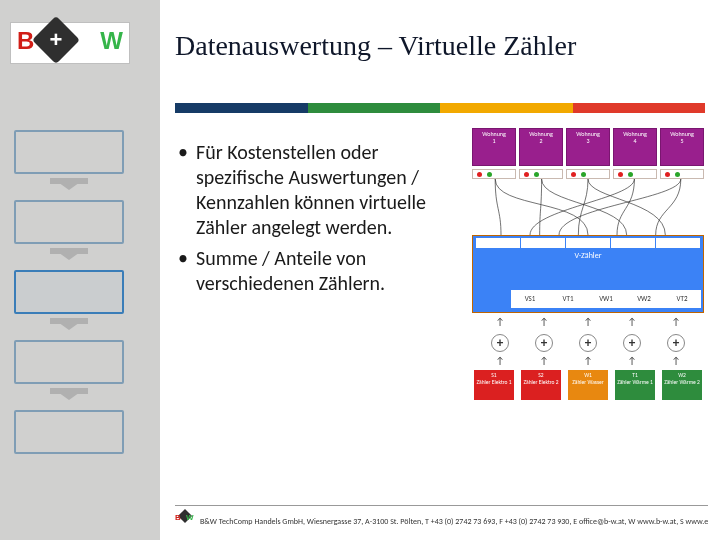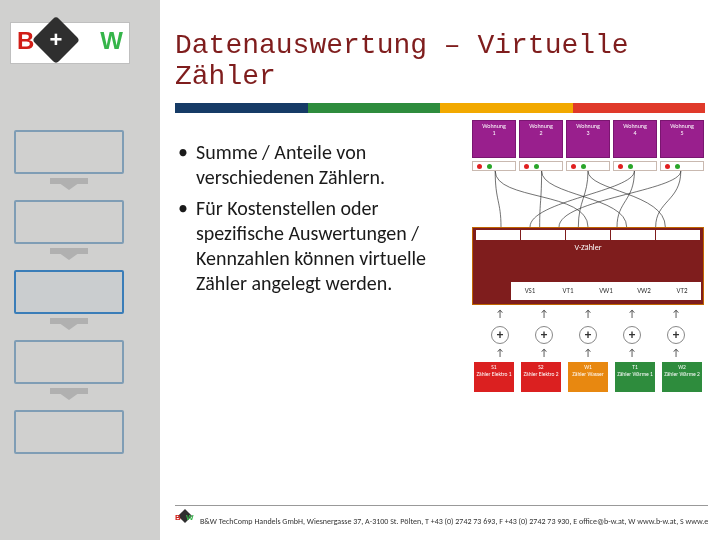--- a/index.html
+++ b/index.html
@@ -12,40 +12,40 @@
   .logo-plus { position:absolute; left:28px; top:0px; width:34px; height:34px; background:#2f2f2f; color:#fff; font:700 22px/34px Arial; text-align:center; transform:rotate(45deg); border-radius:4px;}
   .logo-plus span{display:block;transform:rotate(-45deg);}
   .logo-w { position:absolute; right:6px; top:6px; font:700 24px/1 Arial; color:#35b54a; }
   .logo-sub { margin-top:4px; color:#2f2f2f; font-size:11px; letter-spacing:0.2px; }
   .nav-boxes { position:absolute; left:14px; top:130px; width:110px; }
   .nav-box { width:110px; height:44px; border:2px solid #7f9db5; border-radius:2px; background:transparent; margin-bottom:6px; }
   .nav-box.sel { border-color:#3a7db8; background:rgba(90,150,210,0.05); }
   .nav-arrow { width:0;height:0; margin:0 auto 6px auto; border-left:14px solid transparent; border-right:14px solid transparent; border-top:10px solid #b0b0b0; }
   .nav-arrow-wrap { width:110px; height:14px; position:relative; margin-bottom:6px;}
   .nav-arrow-stem{ position:absolute; left:36px; top:-2px; width:38px; height:6px; background:#b0b0b0;}
-  .title { position:absolute; left:175px; top:30px; width:525px; font-size:28px; color:#7f1d1d; font-family:Liberation Mono, monospace; }
+  .title { position:absolute; left:175px; top:30px; width:525px; font-size:28px; color:#0f172a; font-family:Liberation Serif, serif; }
   .color-bar { position:absolute; left:175px; top:103px; width:530px; height:10px; display:flex; }
   .color-bar div{height:10px;}
   .cb1{width:25%;background:#163b66;}
   .cb2{width:25%;background:#2e8c3d;}
   .cb3{width:25%;background:#f2a900;}
   .cb4{width:25%;background:#e03a2a;}
   .body-text { position:absolute; left:178px; top:140px; width:285px; font-size:20px; color:#1a1a1a; line-height:1.25; font-family:Calibri,Arial,sans-serif;}
   .body-text ul{list-style:none;}
   .body-text li{position:relative; padding-left:18px; margin-bottom:6px;}
   .body-text li:before{content:"•"; position:absolute; left:0; top:0; color:#1a1a1a;}
-  .diagram { position:absolute; right:12px; top:120px; width:240px; }
+  .diagram { position:absolute; right:12px; top:128px; width:240px; }
   .d-row{display:flex;gap:3px;justify-content:center;}
   .d-wohn{width:44px;height:38px;background:#991f8d;border:1px solid #7a1670; color:#fff; font-size:6px; text-align:center; padding-top:2px; line-height:1.1;}
   .d-io{width:44px;height:10px;background:#fff;border:1px solid #c9b9b0;margin-top:3px;position:relative;}
   .d-io:before{content:"";position:absolute;left:4px;top:2px;width:5px;height:5px;border-radius:50%;background:#e02020;}
   .d-io:after{content:"";position:absolute;left:14px;top:2px;width:5px;height:5px;border-radius:50%;background:#2aa52a;}
   .d-wires{height:56px;position:relative;margin:0 4px;}
   .d-wires svg{width:100%;height:100%;}
-  .d-mid{background:#7f1d1d;height:78px;margin:0 4px;position:relative;border:1px solid #c06500;}
+  .d-mid{background:#3b82f6;height:78px;margin:0 4px;position:relative;border:1px solid #c06500;}
   .d-mid-top{display:flex;justify-content:space-around;padding:2px 2px 0 2px;}
   .d-mid-box{width:44px;height:10px;background:#fff;font-size:5px;text-align:center;color:#555;line-height:10px;}
   .d-mid-label{text-align:center;color:#fff;font-size:8px;margin-top:2px;}
   .d-mid-bot{display:flex;justify-content:flex-end;padding:2px;position:absolute;bottom:2px;left:0;right:0;}
   .d-vz{width:38px;height:18px;background:#fff;font-size:7px;text-align:center;line-height:18px;color:#333;}
   .d-plus-row{display:flex;justify-content:space-around;margin:6px 10px 0 10px;}
   .d-plus{width:18px;height:18px;border:1px solid #888;border-radius:50%;font:700 12px/16px Arial;text-align:center;color:#333;background:#fff;}
   .d-arrows{display:flex;justify-content:space-around;margin:2px 10px 0 10px;}
   .d-ar{font-size:10px;color:#333;}
   .d-zr-row{display:flex;gap:3px;justify-content:space-around;margin:3px 4px 0 4px;}
@@ -102,22 +102,22 @@
   <div class="title">Datenauswertung – Virtuelle Zähler</div>
   <div class="color-bar">
     <div class="cb1"></div>
       <div class="cb2"></div>
       <div class="cb3"></div>
       <div class="cb4"></div>
   </div>
 
   <div class="body-text">
     <ul>
+      <li>Für Kostenstellen oder spezifische Auswertungen / Kennzahlen können virtuelle Zähler angelegt werden.</li>
       <li>Summe / Anteile von verschiedenen Zählern.</li>
-      <li>Für Kostenstellen oder spezifische Auswertungen / Kennzahlen können virtuelle Zähler angelegt werden.</li>
     </ul>
   </div>
 
   <div class="diagram">
     <div class="d-row">
       <div class="d-wohn"><span>Wohnung</span><br><span>1</span></div>
       <div class="d-wohn"><span>Wohnung</span><br><span>2</span></div>
       <div class="d-wohn"><span>Wohnung</span><br><span>3</span></div>
       <div class="d-wohn"><span>Wohnung</span><br><span>4</span></div>
       <div class="d-wohn"><span>Wohnung</span><br><span>5</span></div>

